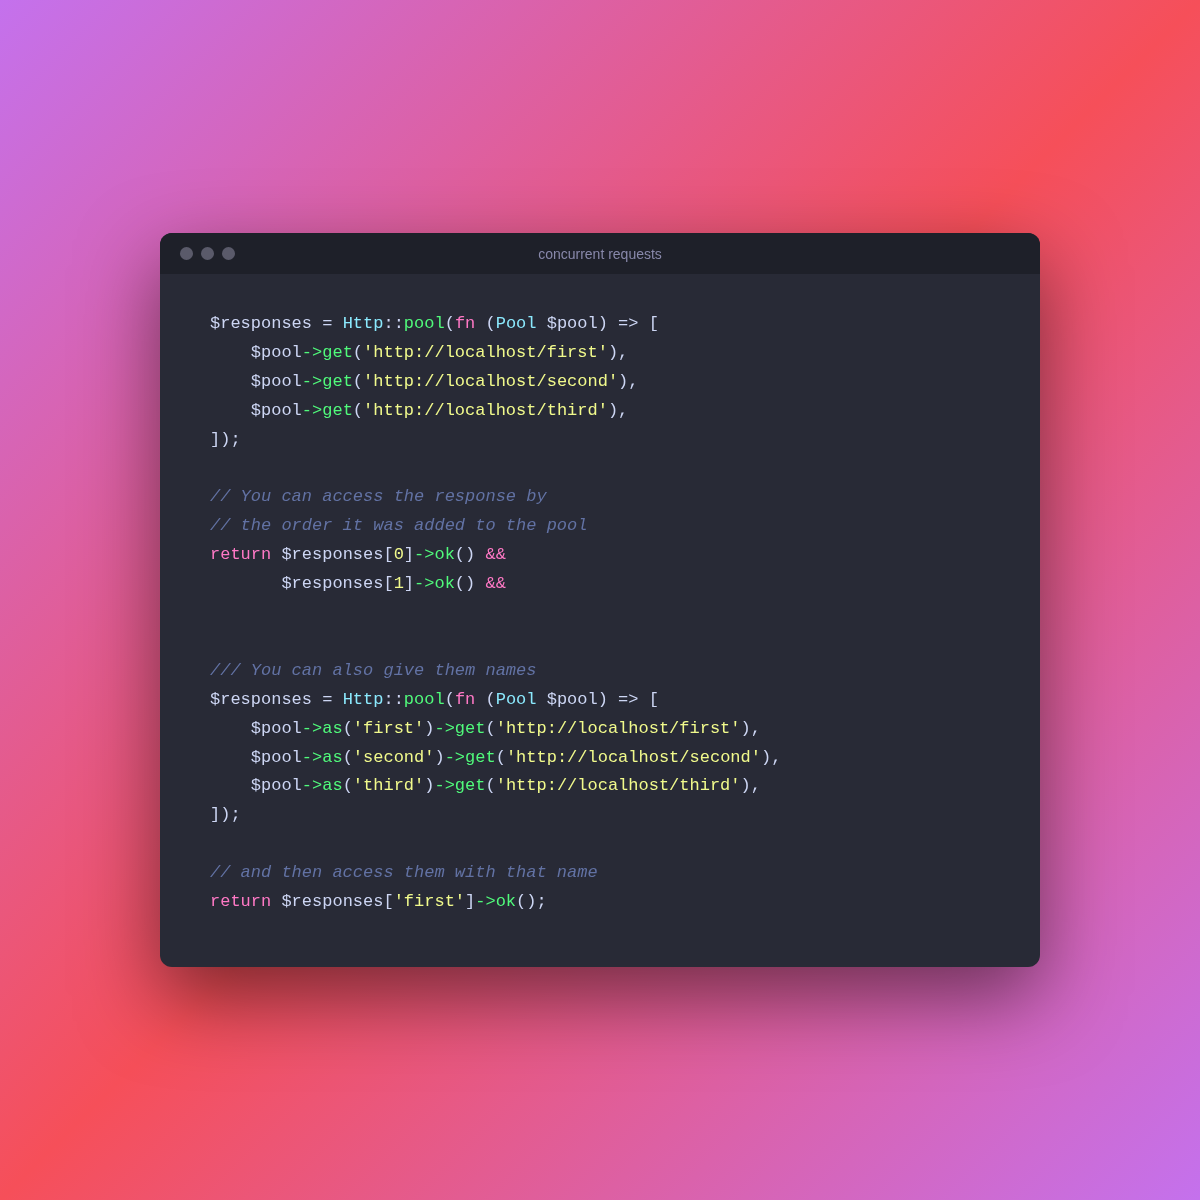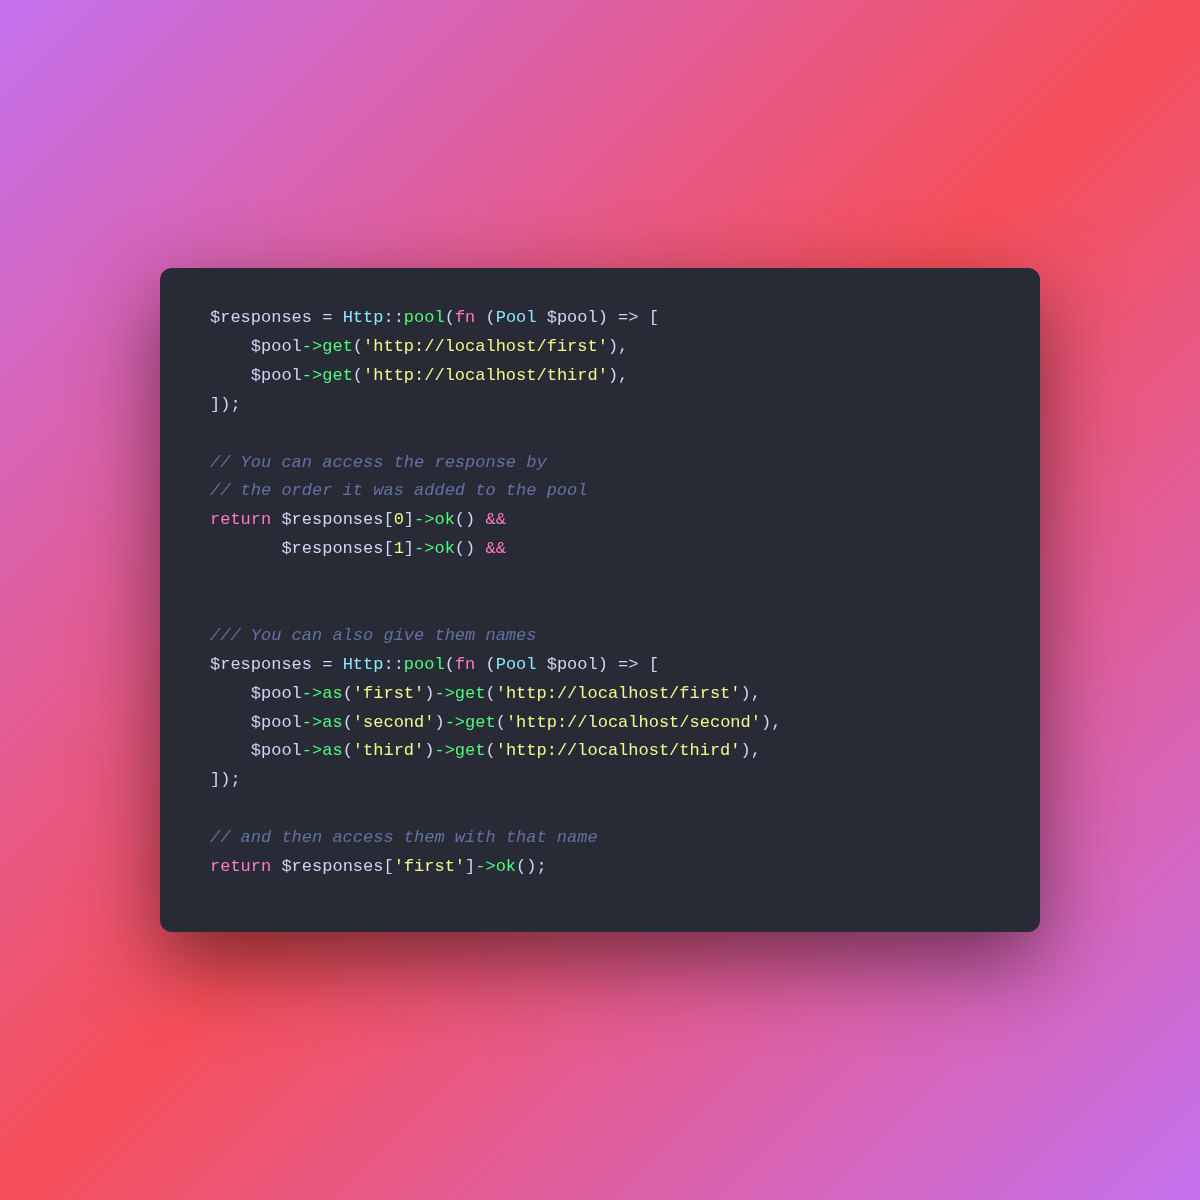--- a/index.html
+++ b/index.html
@@ -81,25 +81,34 @@
     .op { color: #cdd6f4; }
     .method { color: #50fa7b; }   
     .punc { color: #cdd6f4; }
     .comment { color: #6272a4; font-style: italic; }
     .amp { color: #ff79c6; }
   </style>
 </head>
 <body>
 
 <div class="window">
+  <div class="titlebar">
+    <div class="traffic-lights">
+      <div class="dot"></div>
+      <div class="dot"></div>
+      <div class="dot"></div>
+    </div>
+    <span class="titlebar-title">concurrent requests</span>
+  </div>
 
   <div class="code-body">
 
     <span class="line"><span class="var">$responses</span><span class="op"> = </span><span class="cls">Http</span><span class="op">::</span><span class="fn">pool</span><span class="punc">(</span><span class="kw">fn</span><span class="punc"> (</span><span class="cls">Pool</span><span class="punc"> </span><span class="var">$pool</span><span class="punc">) =&gt; [</span></span>
     <span class="line"><span class="var">    $pool</span><span class="method">-&gt;get</span><span class="punc">(</span><span class="str">'http://localhost/first'</span><span class="punc">),</span></span>
+    <span class="line"><span class="var">    $pool</span><span class="method">-&gt;get</span><span class="punc">(</span><span class="str">'http://localhost/second'</span><span class="punc">),</span></span>
     <span class="line"><span class="var">    $pool</span><span class="method">-&gt;get</span><span class="punc">(</span><span class="str">'http://localhost/third'</span><span class="punc">),</span></span>
     <span class="line"><span class="punc">]);</span></span>
 
     <span class="blank"></span>
 
     <span class="line comment">// You can access the response by</span>
     <span class="line comment">// the order it was added to the pool</span>
     <span class="line"><span class="kw">return</span><span class="var"> $responses</span><span class="punc">[</span><span class="str">0</span><span class="punc">]</span><span class="method">-&gt;ok</span><span class="punc">() </span><span class="amp">&amp;&amp;</span></span>
     <span class="line"><span class="var">       $responses</span><span class="punc">[</span><span class="str">1</span><span class="punc">]</span><span class="method">-&gt;ok</span><span class="punc">() </span><span class="amp">&amp;&amp;</span></span>
 

